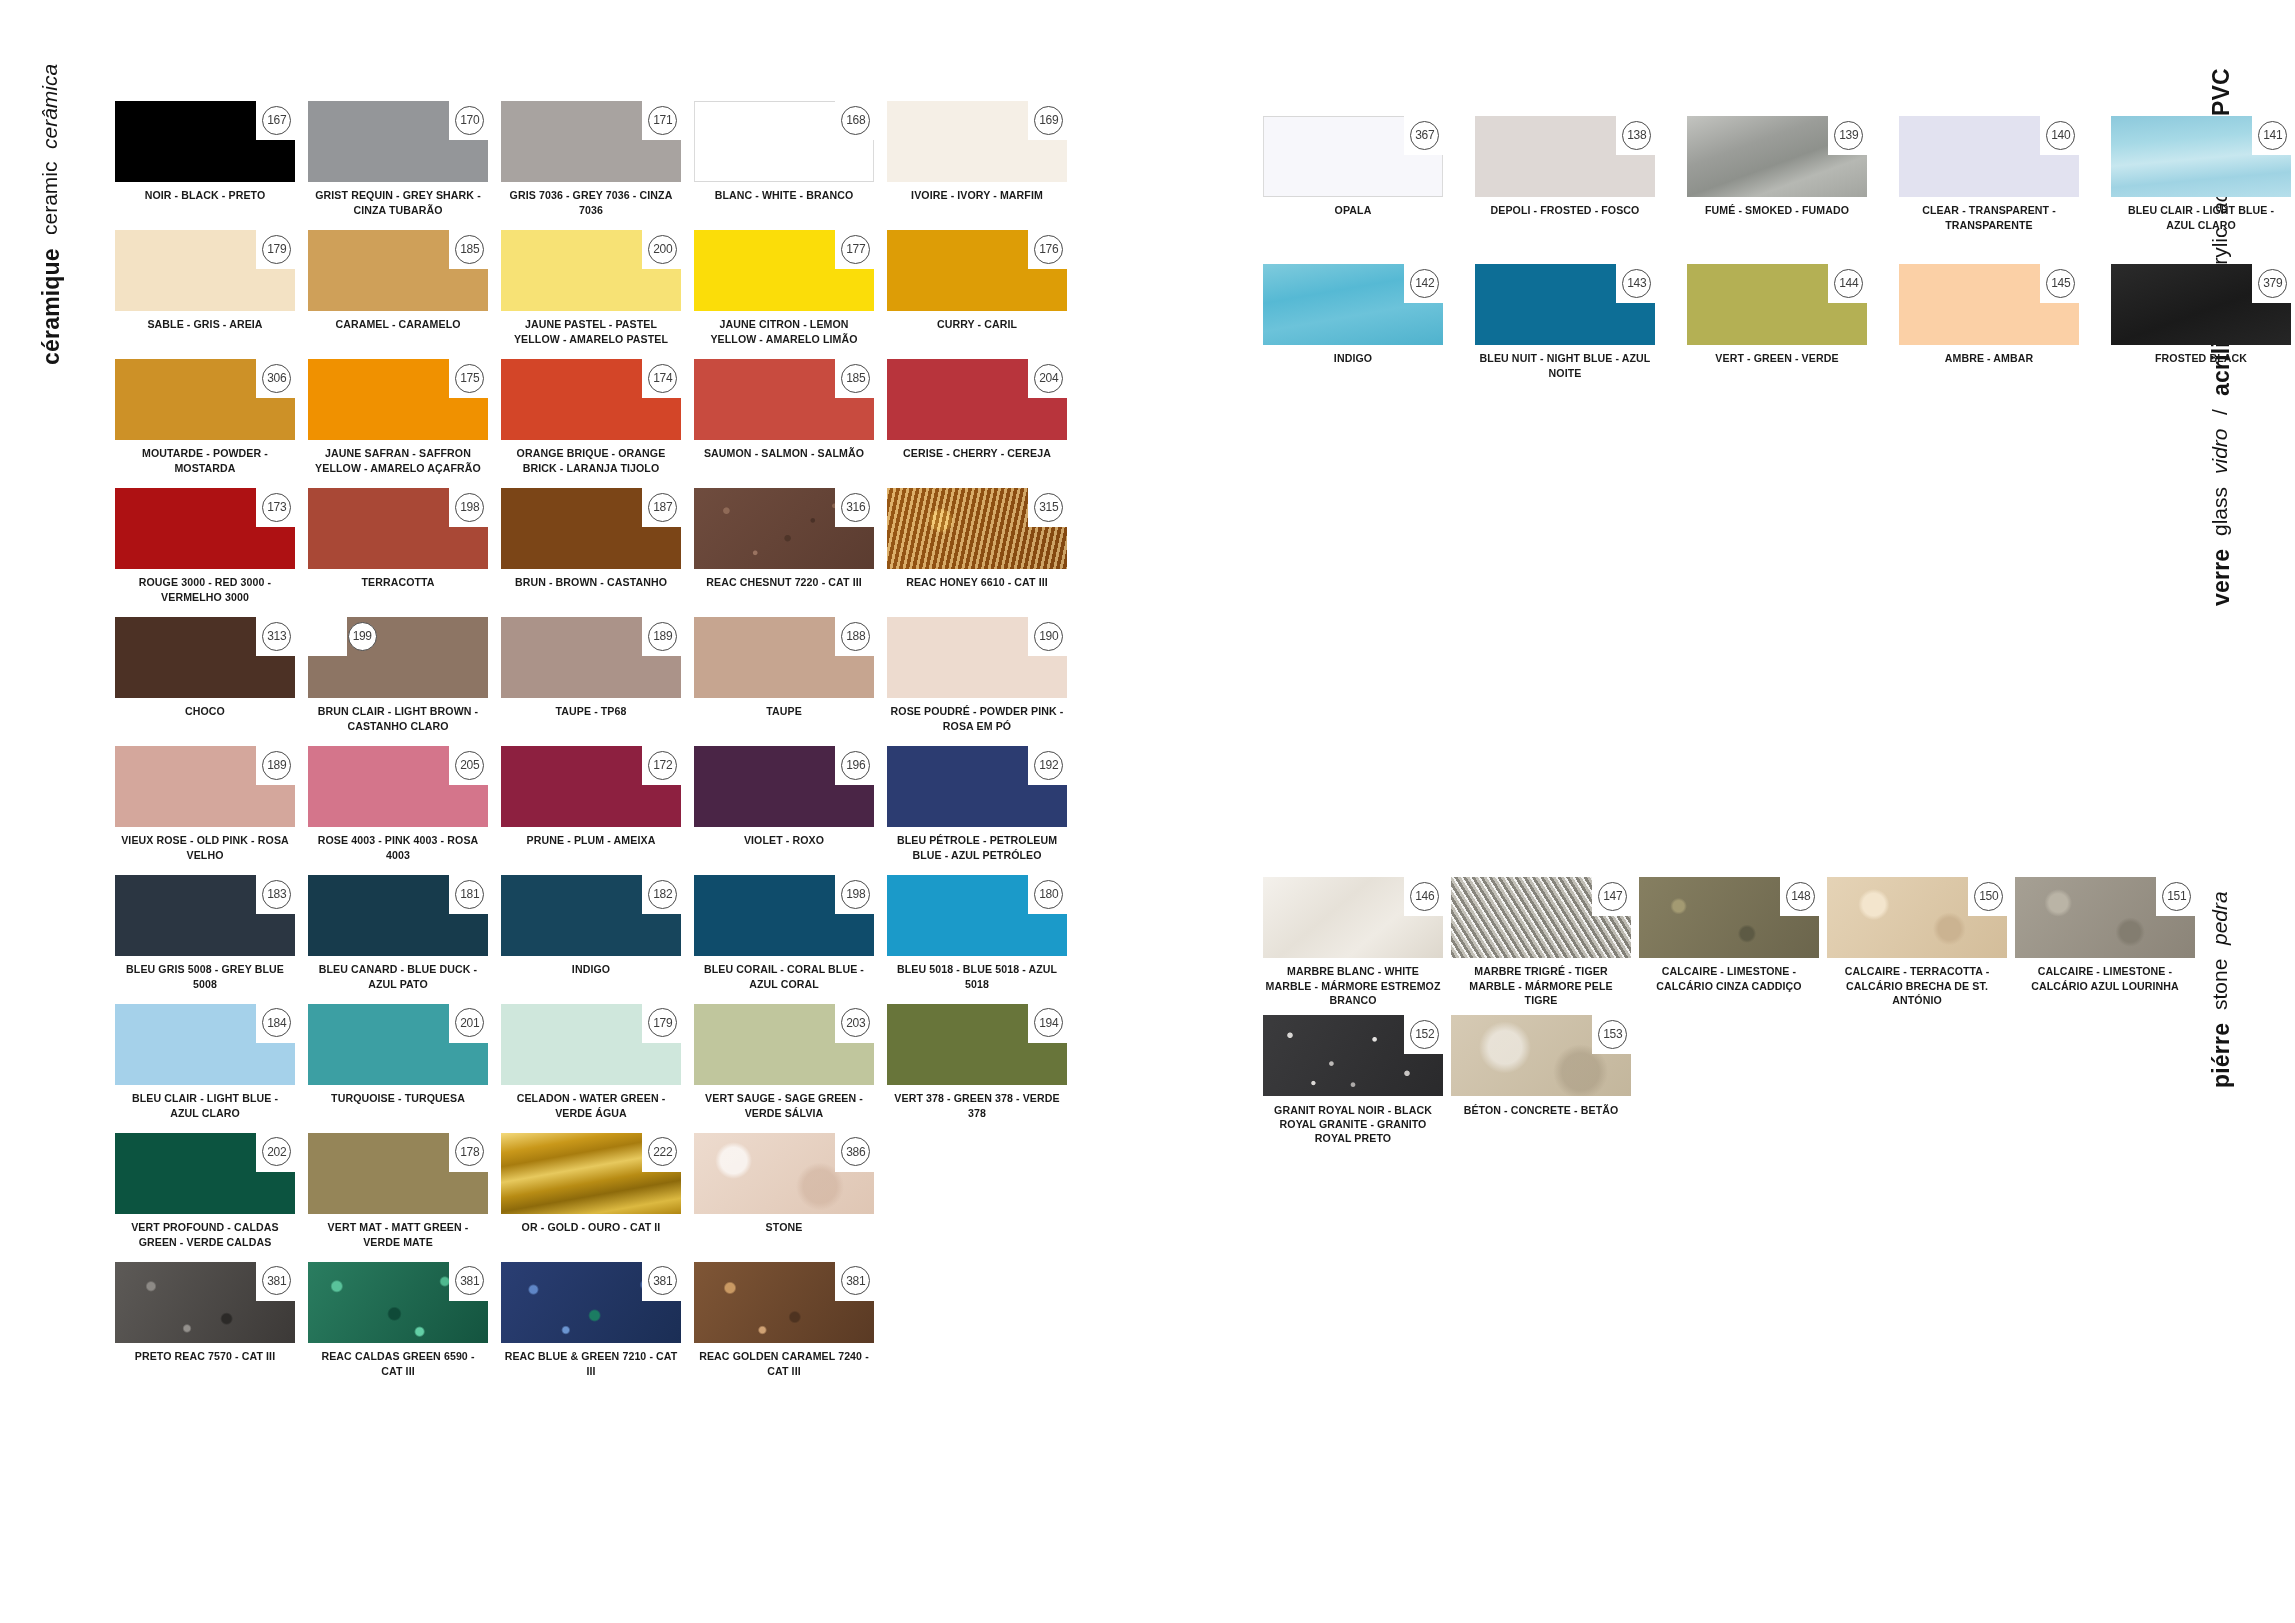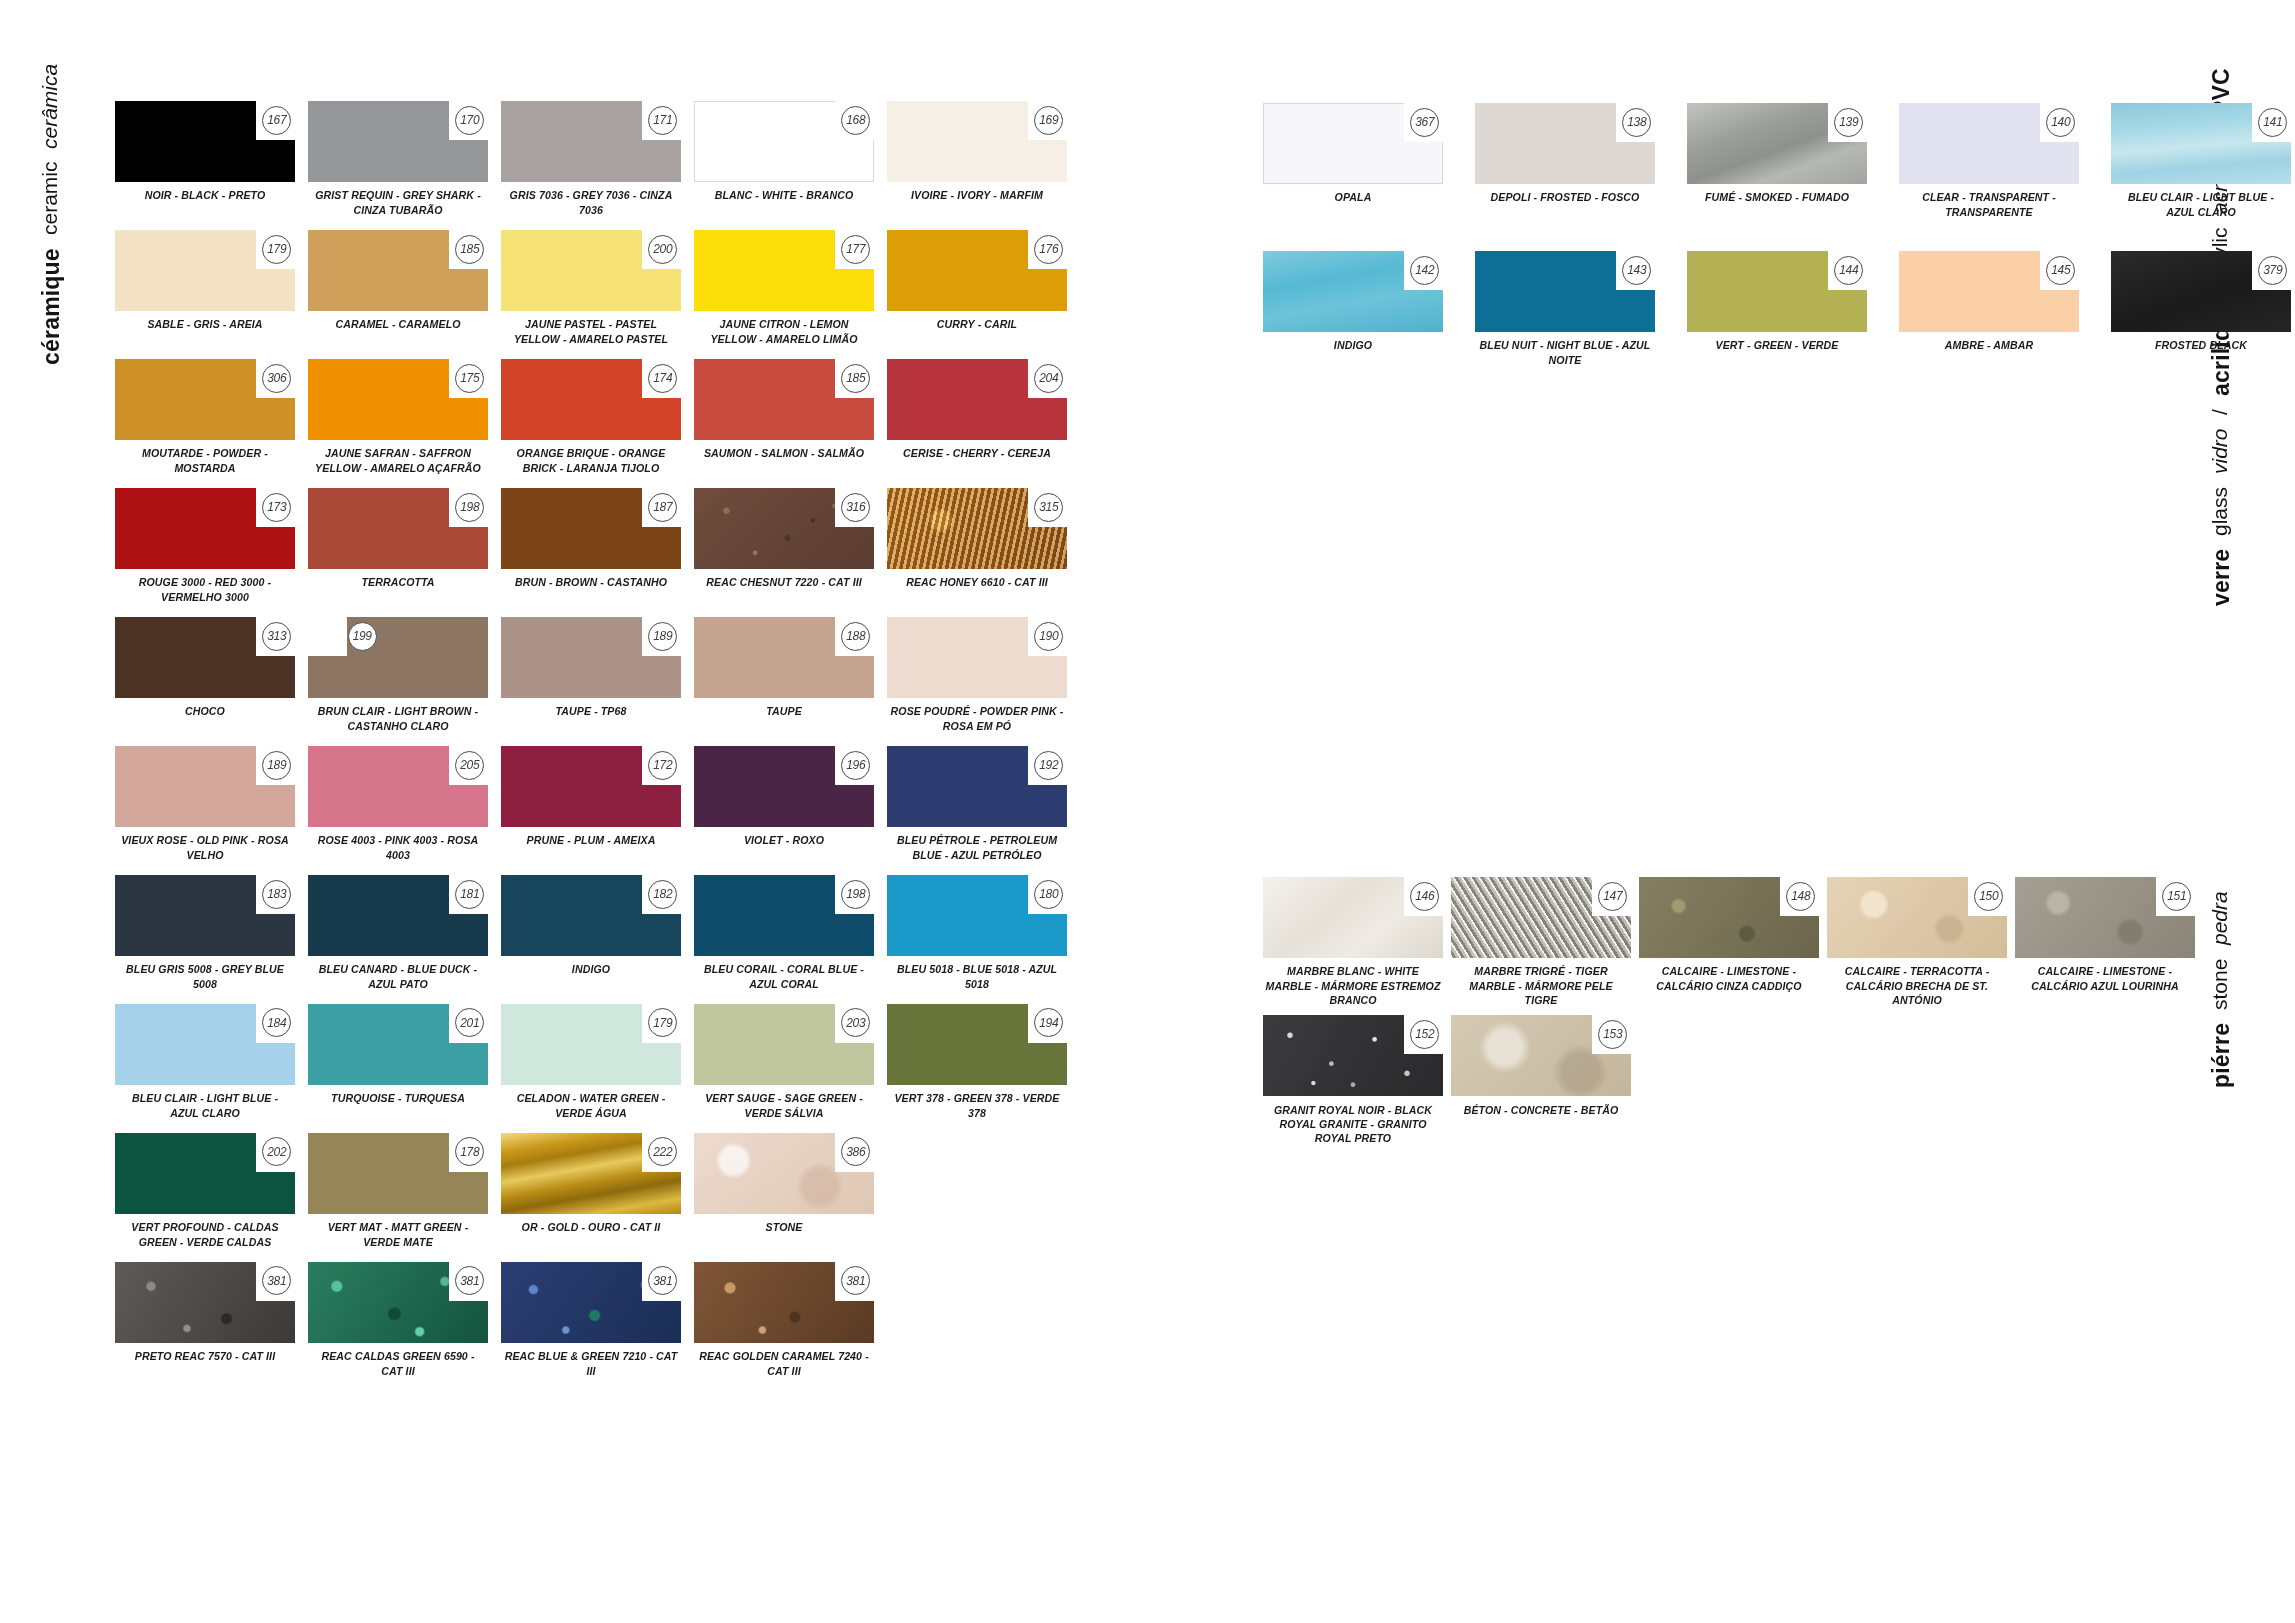--- a/index.html
+++ b/index.html
@@ -22,21 +22,21 @@
   }
   .vtitle.left { transform: rotate(180deg); }
   .vtitle .bold { font-weight: 700; font-size: 23px; letter-spacing: 0.2px; }
   .vtitle .reg  { font-weight: 400; font-size: 21px; }
   .vtitle .ital { font-style: italic; font-weight: 400; font-size: 21px; }
   .vtitle .sep  { font-weight: 400; font-size: 21px; }
   .vt-lines { display: flex; flex-direction: row; gap: 13px; }
   .vt-line { display:block; }
 
   
-  .block { position: absolute; display: grid; gap: 0; font-style: italic; }
+  .block { position: absolute; display: grid; gap: 0; }
 
   .cell { position: relative; }
 
   .sw-wrap { position: relative; width: 100%; }
   .swatch {
     position: relative;
     width: 100%;
     height: 81px;
     background-size: cover;
     background-position: center;
@@ -501,21 +501,21 @@
         <div class="sw-wrap">
           <div class="swatch" style="background-image: radial-gradient(circle at 20% 32%, rgb(201, 153, 99) 4.6px, transparent 6.4px), radial-gradient(circle at 56% 68%, rgb(78, 51, 32) 4.6px, transparent 6.4px), radial-gradient(circle at 82% 26%, rgb(181, 133, 79) 3.7px, transparent 5.5px), radial-gradient(circle at 38% 84%, rgb(208, 162, 116) 2.8px, transparent 4.6px), linear-gradient(125deg, rgb(127, 86, 54), rgb(90, 58, 36)); background-color: rgb(125, 84, 56);"></div>
           <div class="notch right"></div>
           <div class="badge right">381</div>
         </div>
         <div class="caption">REAC GOLDEN CARAMEL 7240 - CAT III</div>
       </div>
       <div class="cell"></div>
     </div>
 
-  <div class="block" id="grid-verre" style="left:1263px; top:103px; width:955px; grid-template-columns:repeat(5,180px); column-gap:13px; row-gap:13px;gap:32px;">
+  <div class="block" id="grid-verre" style="left:1263px; top:116px; width:955px; grid-template-columns:repeat(5,180px); column-gap:13px; row-gap:13px;gap:32px;">
       <div class="cell">
         <div class="sw-wrap">
           <div class="swatch outlined" style="background: rgb(247, 247, 251);"></div>
           <div class="notch right"></div>
           <div class="badge right">367</div>
         </div>
         <div class="caption">OPALA</div>
       </div>
       <div class="cell">
         <div class="sw-wrap">

